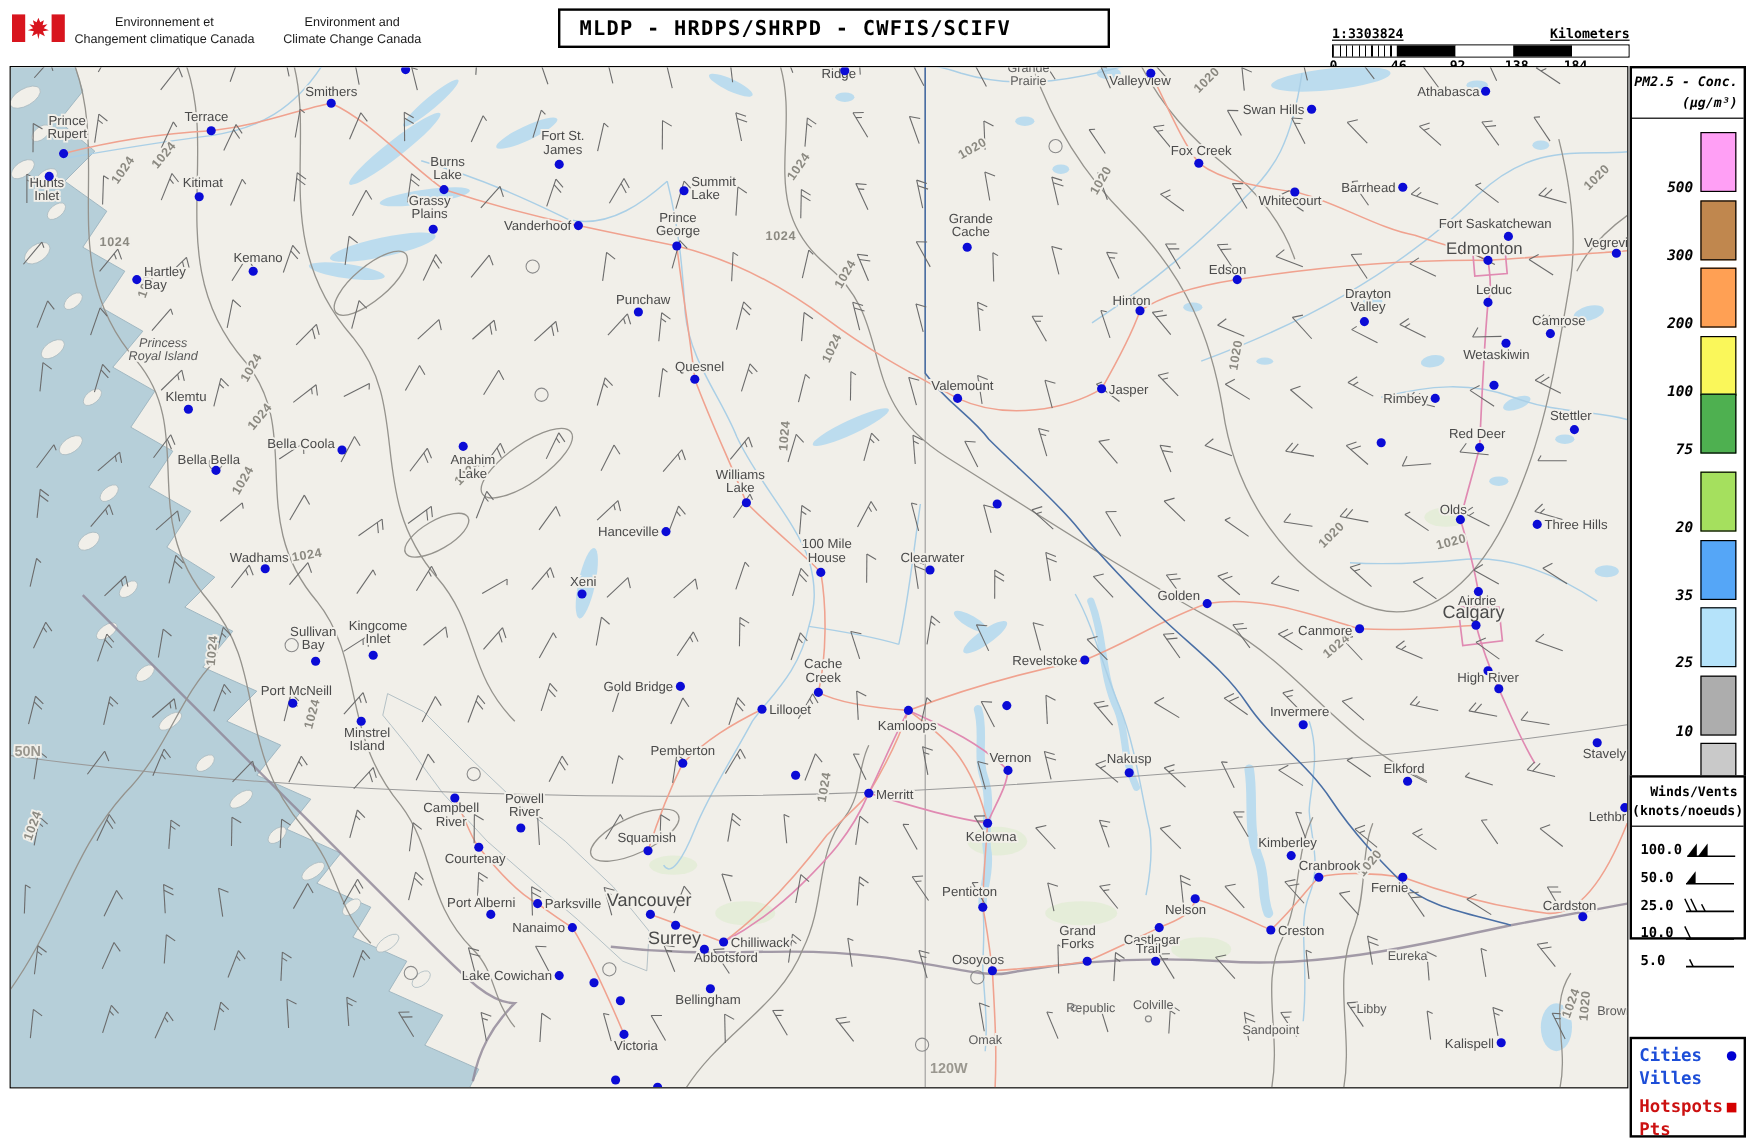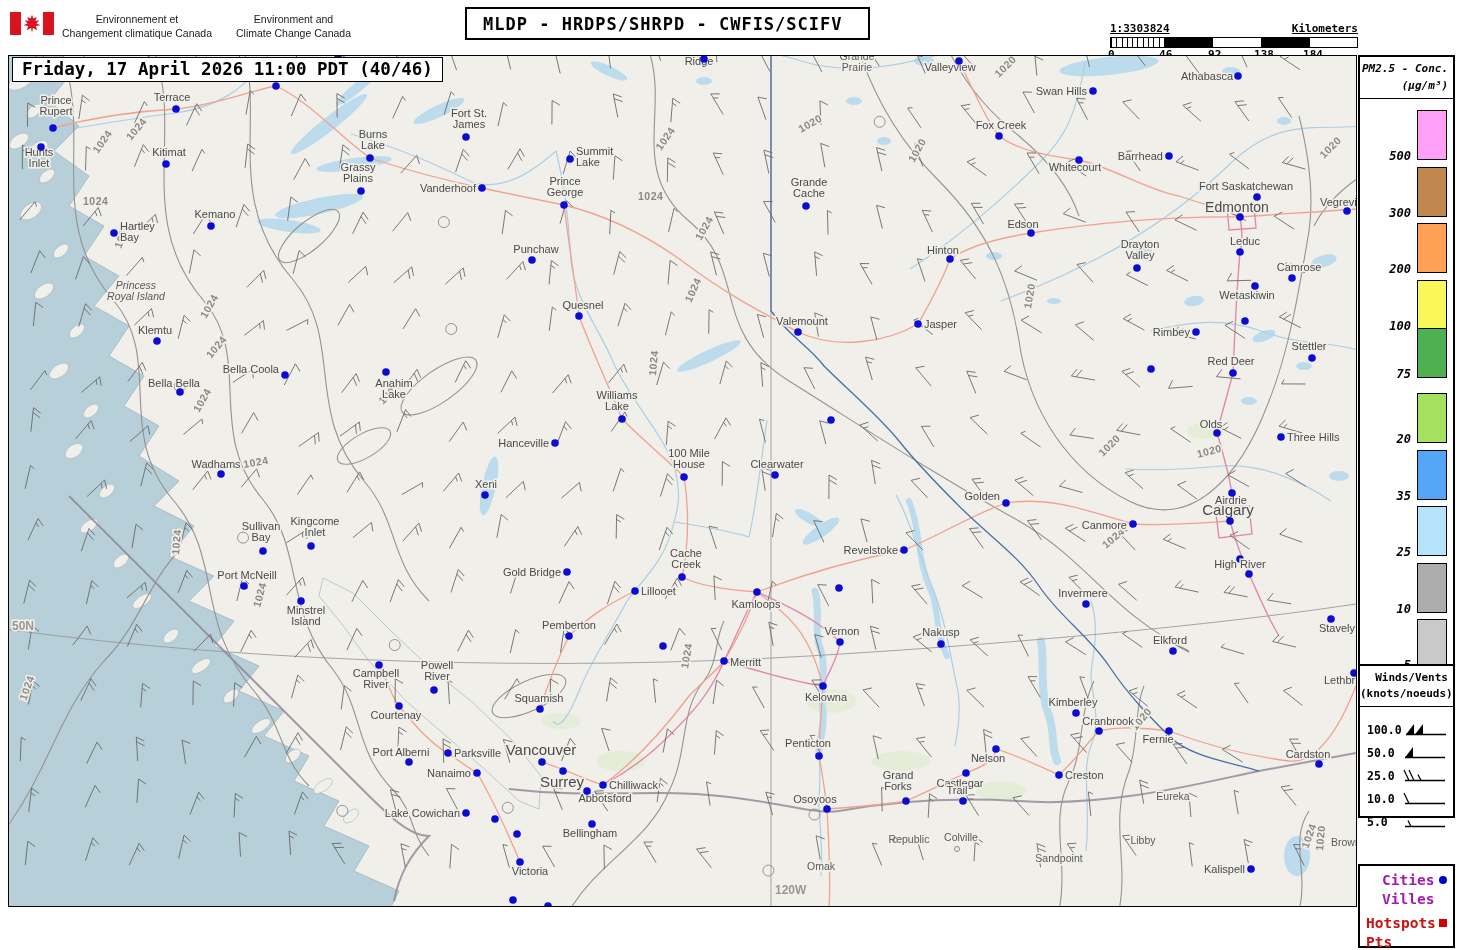--- a/index.html
+++ b/index.html
@@ -6,21 +6,21 @@
   #page{position:relative;width:1460px;height:950px;background:#fff;overflow:hidden;
         font-family:"Liberation Sans",sans-serif;}
   .mono{font-family:"DejaVu Sans Mono",monospace;}
   
   #flag{position:absolute;left:10px;top:12px;width:44px;height:23px;background:#fff;display:flex;}
   #flag .band{width:11px;height:100%;background:#d8151e;}
   #flag .field{flex:1;position:relative;}
   #flag svg{position:absolute;left:50%;top:50%;transform:translate(-50%,-50%);}
   .dept{position:absolute;top:13px;font-size:10.5px;line-height:1.3;color:#1a1a1a;white-space:pre-line;text-align:center;}
   #dept-fr{left:62px;} #dept-en{left:236px;}
-  #titlebox{position:absolute;left:465px;top:7px;width:405px;height:33px;border:2px solid #000;background:#fff;
+  #titlebox{position:absolute;left:465px;top:7px;width:460px;height:33px;border:2px solid #000;background:#fff;
             display:flex;align-items:center;padding-left:16px;box-sizing:border-box;
             font-weight:bold;font-size:17px;letter-spacing:1px;}
   
   #scale{position:absolute;left:1110px;top:11px;width:248px;margin-top:11px;}
   #scale .row1{display:flex;justify-content:space-between;font-weight:bold;font-size:11px;}
   #scale .row1 span{text-decoration:underline;}
   #scalebar{position:relative;margin-top:2px;height:9px;border:1px solid #000;background:#fff;}
   #scalebar .seg{position:absolute;top:0;height:100%;}
   #scaleticks{position:relative;height:12px;font-weight:bold;font-size:11px;}
   #scaleticks span{position:absolute;transform:translateX(-30%);}
@@ -31,27 +31,27 @@
            padding:1px 9px 2px 9px;font-weight:bold;font-size:17.5px;white-space:nowrap;z-index:30;}
   
   .sidebox{position:absolute;left:1358px;width:97px;border:2px solid #000;background:#fff;box-sizing:border-box;}
   #pm25box{top:55px;height:620px;font-style:italic;}
   #pm25box .hd{font-weight:bold;font-size:11px;text-align:right;padding:4px 5px 0 0;line-height:1.5;}
   #pm25box hr,#windbox hr{border:none;border-top:1px solid #000;margin:4px 0 0 0;}
   #pmbins{position:absolute;left:0;top:53px;right:0;bottom:0;}
   .pmrow{position:absolute;right:6px;width:84px;height:50px;}
   .pmrow .sw{position:absolute;right:0;top:0;width:30px;height:50px;border:1px solid #000;box-sizing:border-box;}
   .pmrow .lb{position:absolute;right:36px;bottom:-3px;font-weight:bold;font-size:12px;}
-  #windbox{top:664px;height:154px;}
+  #windbox{top:646px;height:137px;}
   #windbox .hd{font-weight:bold;font-size:11px;text-align:right;padding:4px 5px 0 0;line-height:1.45;}
-  .windrow{display:flex;align-items:center;justify-content:space-between;padding:0 6px 0 7px;height:23px;}
+  .windrow{display:flex;align-items:flex-start;justify-content:space-between;padding:0 6px 0 7px;height:23px;}
   .windrow .lb{font-weight:bold;font-size:11.5px;}
   #markerbox{top:864px;height:84px;padding:5px 6px;font-weight:bold;font-size:14.5px;line-height:1.28;}
   .mrow{display:flex;align-items:center;justify-content:space-between;}
-  .bluetxt{color:#a21caf;margin-left:16px;} .redtxt{color:#cc1111;}
+  .bluetxt{color:#1d4ed8;} .redtxt{color:#cc1111;}
   .dotblue{width:8px;height:8px;border-radius:50%;background:#0000d2;display:inline-block;}
   .sqred{width:8px;height:8px;background:#d40000;display:inline-block;}
   
   #caption{position:absolute;left:8px;top:905px;width:1347px;height:43px;border:2px solid #000;
            box-sizing:border-box;background:#fff;text-align:center;}
   #caption .l1{font-weight:bold;font-size:14px;margin-top:3px;}
   #caption .l2{font-weight:bold;font-size:13px;color:#222;}
 </style>
 </head>
 <body>
@@ -1662,21 +1662,20 @@
           <text x="1131" y="192" fill="#4a4a4a" font-size="11" text-anchor="middle" style="paint-order:stroke;stroke:#f1efe9;stroke-width:3px;">Drayton</text>
           <text x="1131" y="203" fill="#4a4a4a" font-size="11" text-anchor="middle" style="paint-order:stroke;stroke:#f1efe9;stroke-width:3px;">Valley</text>
           <circle cx="1128" cy="212" r="3.8" fill="#0b0bd6"></circle>
         </g>
         <g>
           <text x="1236" y="817" fill="#4a4a4a" font-size="11" text-anchor="end" style="paint-order:stroke;stroke:#f1efe9;stroke-width:3px;">Kalispell</text>
           <circle cx="1242" cy="813" r="3.8" fill="#0b0bd6"></circle>
         </g>
       </svg>
   </div>
-  <div id="datebox" class="mono">Friday, 17 April 2026 11:00 PDT (40/46)</div>
 
   <div id="pm25box" class="sidebox">
     <div class="hd mono">
       <div>PM2.5 - Conc.</div>
       <div>(µg/m³)</div>
     </div>
     <hr>
     <div id="pmbins">
         <div class="pmrow" style="top: 0px;">
           <div class="sw" style="background: rgb(255, 159, 245);"></div>

